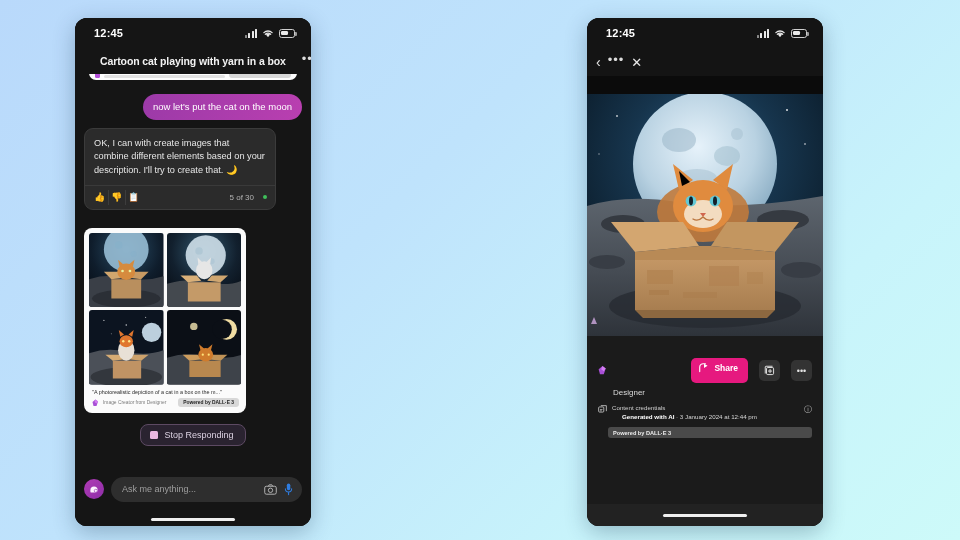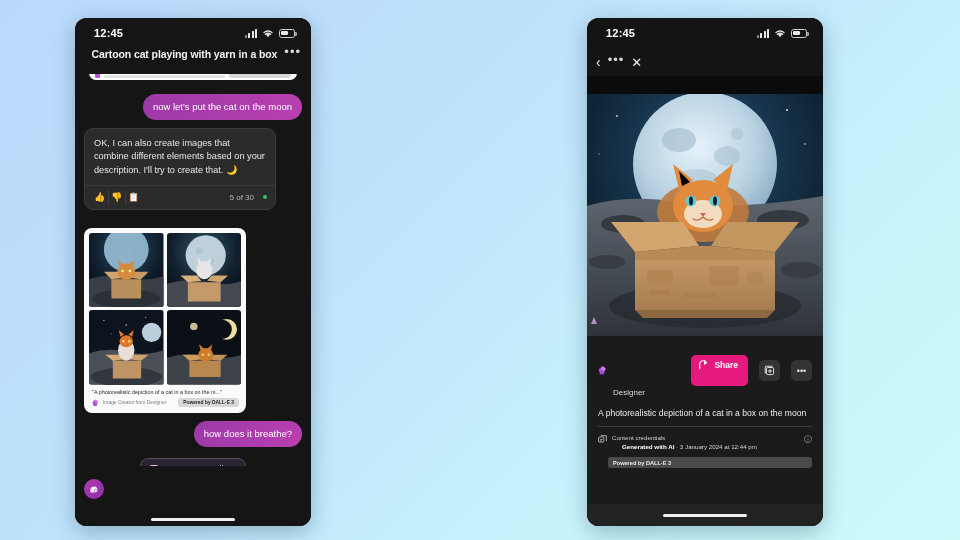--- a/index.html
+++ b/index.html
@@ -37,21 +37,21 @@
   .bars i:nth-child(1){height:3px;background:#8a8a8a;}
   .bars i:nth-child(2){height:5px;}
   .bars i:nth-child(3){height:7px;}
   .bars i:nth-child(4){height:9px;}
   .batt{ width:16px;height:8.5px;border:1.2px solid #cfcfcf;border-radius:2.6px;position:relative;}
   .batt::after{content:"";position:absolute;right:-3px;top:2.2px;width:1.6px;height:3.4px;background:#9a9a9a;border-radius:0 1px 1px 0;}
   .batt i{ position:absolute;left:1.2px;top:1.2px;bottom:1.2px;width:48%;background:#e9e9e9;border-radius:1.3px;}
 
   
   .chat-header{
-    flex:0 0 26px; display:flex; align-items:flex-start; gap:7px;
+    flex:0 0 26px; display:flex; align-items:center; gap:16px;
     padding:0 10px 0 9px; background:#151515;
   }
   .chat-title{ color:#f2f2f2; font-size:10.5px; font-weight:bold; flex:1; white-space:nowrap; letter-spacing:-.1px; }
   .dots3{ color:#dcdcdc; font-size:13px; letter-spacing:1px; line-height:8px; padding-bottom:4px; }
 
   
   .chat-body{ flex:1; position:relative; overflow:hidden; background:#151515; padding:0 9px; }
 
   .cut-card{
     position:absolute; left:14px; right:14px; top:-10px; height:16px;
@@ -138,21 +138,21 @@
   .x-close{ color:#e9e9e9; font-size:13px; line-height:1; }
 
   .img-stage{ flex:0 0 260px; background:#0b0b0b; display:flex; align-items:center; justify-content:center; padding-top:18px; }
   .hero{ width:236px; height:242px; position:relative; overflow:hidden; }
 
   .info-pane{ flex:1; background:#1b1b1b; padding:8px 11px 0 11px; display:flex; flex-direction:column; }
   .brand-row{ display:flex; align-items:center; gap:6px; }
   .brand-row .bn{ color:#dadada; font-size:8px; flex:1;margin-top:44px; }
   .share-btn{
     background:#e6197f; color:#fff; font-size:8.5px; font-weight:bold;
-    border-radius:5px; padding:5px 10px 16px 8px; display:flex; align-items:center; gap:5px;
+    border-radius:5px; padding:5px 10px 10px 8px; display:flex; align-items:center; gap:5px;
   }
   .sq-btn{ width:21px;height:21px;background:#333;border-radius:5px;display:flex;align-items:center;justify-content:center;color:#e2e2e2;font-size:9px; }
   .caption{ color:#ededed; font-size:8.6px; padding:11px 0 8px 0; border-bottom:1px solid #3a3a3a; }
   .cred{ display:flex; padding-top:7px; gap:5px; }
   .cred-main{ flex:1; }
   .cred-t1{ color:#d0d0d0; font-size:6.2px; }
   .cred-t2{ color:#d6d6d6; font-size:6.2px; padding-left:10px; padding-top:2px; }
   .cred-t2 b{ color:#fff; }
   .info-badge{ color:#b5b5b5; font-size:8px; }
   .badge-dark{
@@ -209,21 +209,21 @@
         <span class="cc-l1"></span>
         <span class="cc-l2"></span>
       </div>
 
       <div class="row right" style="margin-top:20px;text-align:right;">
         <div class="bubble-user">now let's put the cat on the moon</div>
       </div>
 
       <div class="row">
         <div class="bubble-bot">
-          <div class="bb-text">OK, I can also create images that combine different elements based on your description. I'll try to create that. 🌙</div>
+          <div class="bb-text">OK, I can with create images that combine different elements based on your description. I'll try to create that. 🌙</div>
           <div class="bb-foot">
             <div class="react">
               <span>👍</span>
               <span>👎</span>
               <span>📋</span>
             </div>
             <div class="count">
               <span>5 of 30</span>
               <i></i>
             </div>
@@ -331,37 +331,47 @@
             <svg class="mini-logo" viewBox="0 0 14 16">
               <path d="M7 1 L12 5 L9 14 L3 14 L1 6Z" fill="#a84fd6"></path>
               <path d="M7 1 L12 5 L9 9 L5 6Z" fill="#d37ef0"></path>
             </svg>
             <span class="brand">Image Creator from Designer</span>
             <span class="badge-dalle">Powered by DALL·E 3</span>
           </div>
         </div>
       </div>
 
-      <div class="row right">
-        <div class="bubble-user">how does it breathe?</div>
-      </div>
 
       <div class="stop-wrap">
         <div class="stop-btn">
           <span class="stop-sq"></span>
           <span>Stop Responding</span>
         </div>
       </div>
     </div>
 
     <div class="input-area">
       <div class="copilot-av">
         <svg width="12" height="12" viewBox="0 0 20 20">
           <path d="M4 12 a6 6 0 0 1 12 0 a4 4 0 0 1-4 4 H6 a2 2 0 0 1-2-2Z" fill="#fdf2ff"></path>
           <circle cx="13" cy="13" r="2.6" fill="#fdf2ff" stroke="#8e2fa8" stroke-width="1"></circle>
+        </svg>
+      </div>
+      <div class="input-pill">
+        <span class="ph">Ask me anything...</span>
+        <svg width="13" height="11" viewBox="0 0 18 15">
+          <rect x="1" y="3" width="16" height="11" rx="2.3" fill="none" stroke="#b9b9b9" stroke-width="1.3"></rect>
+          <path d="M6 3 L7.2 1 h3.6 L12 3" fill="none" stroke="#b9b9b9" stroke-width="1.3"></path>
+          <circle cx="9" cy="8.6" r="3" fill="none" stroke="#b9b9b9" stroke-width="1.3"></circle>
+        </svg>
+        <svg width="9" height="13" viewBox="0 0 12 17">
+          <rect x="3.8" y="0.6" width="4.6" height="9" rx="2.3" fill="#2f7de1"></rect>
+          <path d="M1.8 7.6 a4.2 4.2 0 0 0 8.4 0" fill="none" stroke="#2f7de1" stroke-width="1.4" stroke-linecap="round"></path>
+          <rect x="5.4" y="12" width="1.4" height="4" fill="#2f7de1"></rect>
         </svg>
       </div>
     </div>
 
     <div class="home-ind">
         <i></i>
       </div>
   </div>
 </div>
 
@@ -486,21 +496,20 @@
         <div class="sq-btn" style="margin-left:5px;">
           <svg width="11" height="11" viewBox="0 0 14 14">
             <rect x="3.2" y="3.2" width="9" height="9" rx="1.6" fill="none" stroke="#e6e6e6" stroke-width="1.2"></rect>
             <path d="M7.7 5.6 v4.2 M5.6 7.7 h4.2" stroke="#e6e6e6" stroke-width="1.2" stroke-linecap="round"></path>
             <path d="M1.6 10.4 V2.6 a1 1 0 0 1 1-1 h7.8" fill="none" stroke="#e6e6e6" stroke-width="1.2" stroke-linecap="round"></path>
           </svg>
         </div>
         <div class="sq-btn" style="margin-left:5px;">•••</div>
       </div>
 
-      <div class="caption">A photorealistic depiction of a cat in a box on the moon</div>
 
       <div class="cred">
         <svg width="9" height="9" viewBox="0 0 14 14" style="margin-top:1px;">
           <rect x="1" y="3" width="8" height="8" rx="1.4" fill="none" stroke="#d8d8d8" stroke-width="1.2"></rect>
           <path d="M5 1 h8 v8" fill="none" stroke="#d8d8d8" stroke-width="1.2" stroke-linecap="round"></path>
           <path d="M3 7 h4 M3 9 h3" stroke="#d8d8d8" stroke-width="1"></path>
         </svg>
         <div class="cred-main">
           <div class="cred-t1">Content credentials</div>
           <div class="cred-t2">

